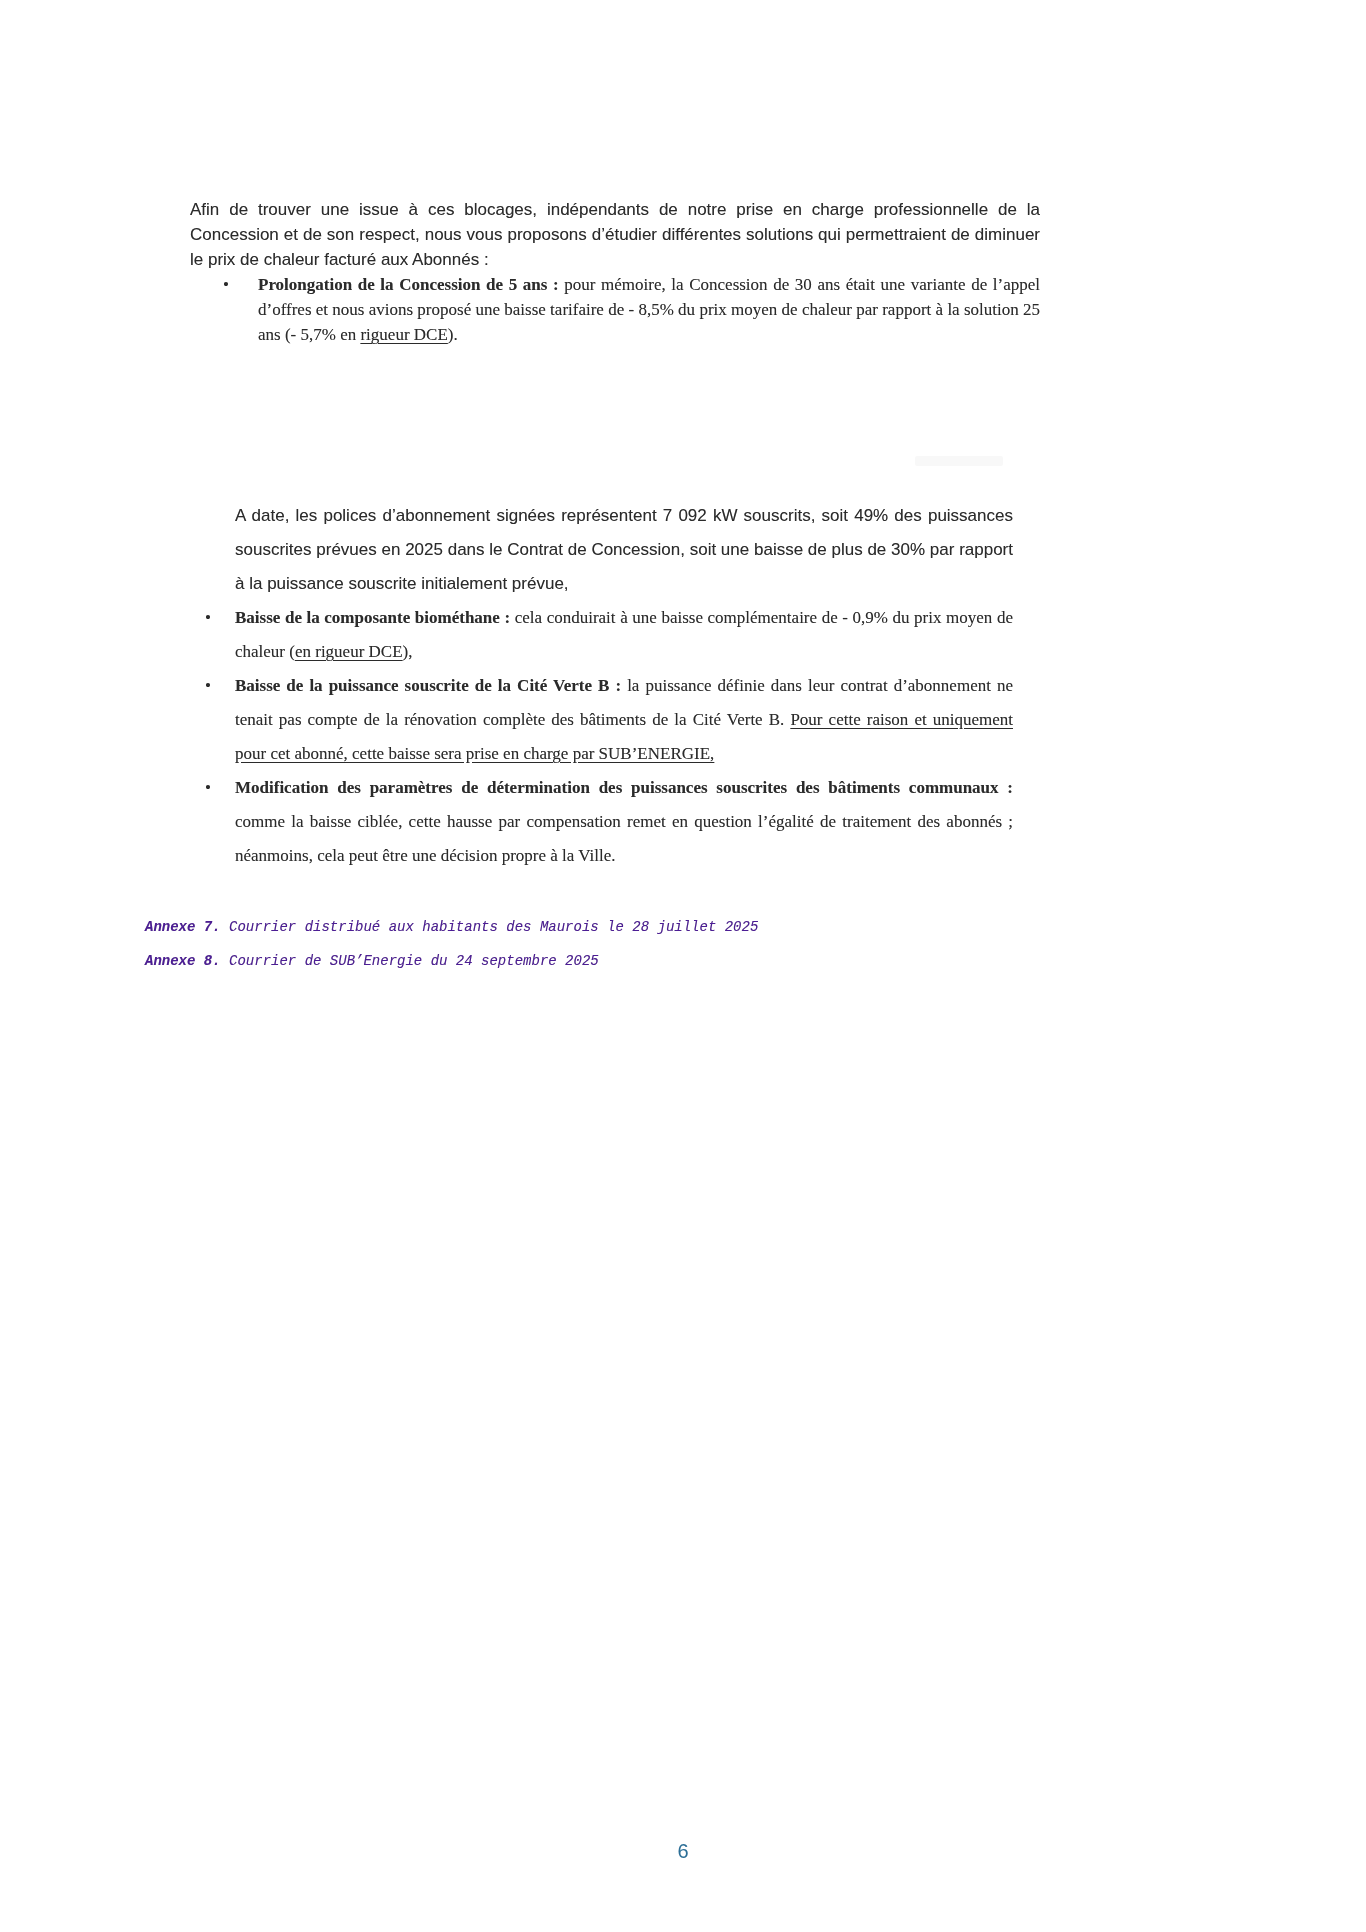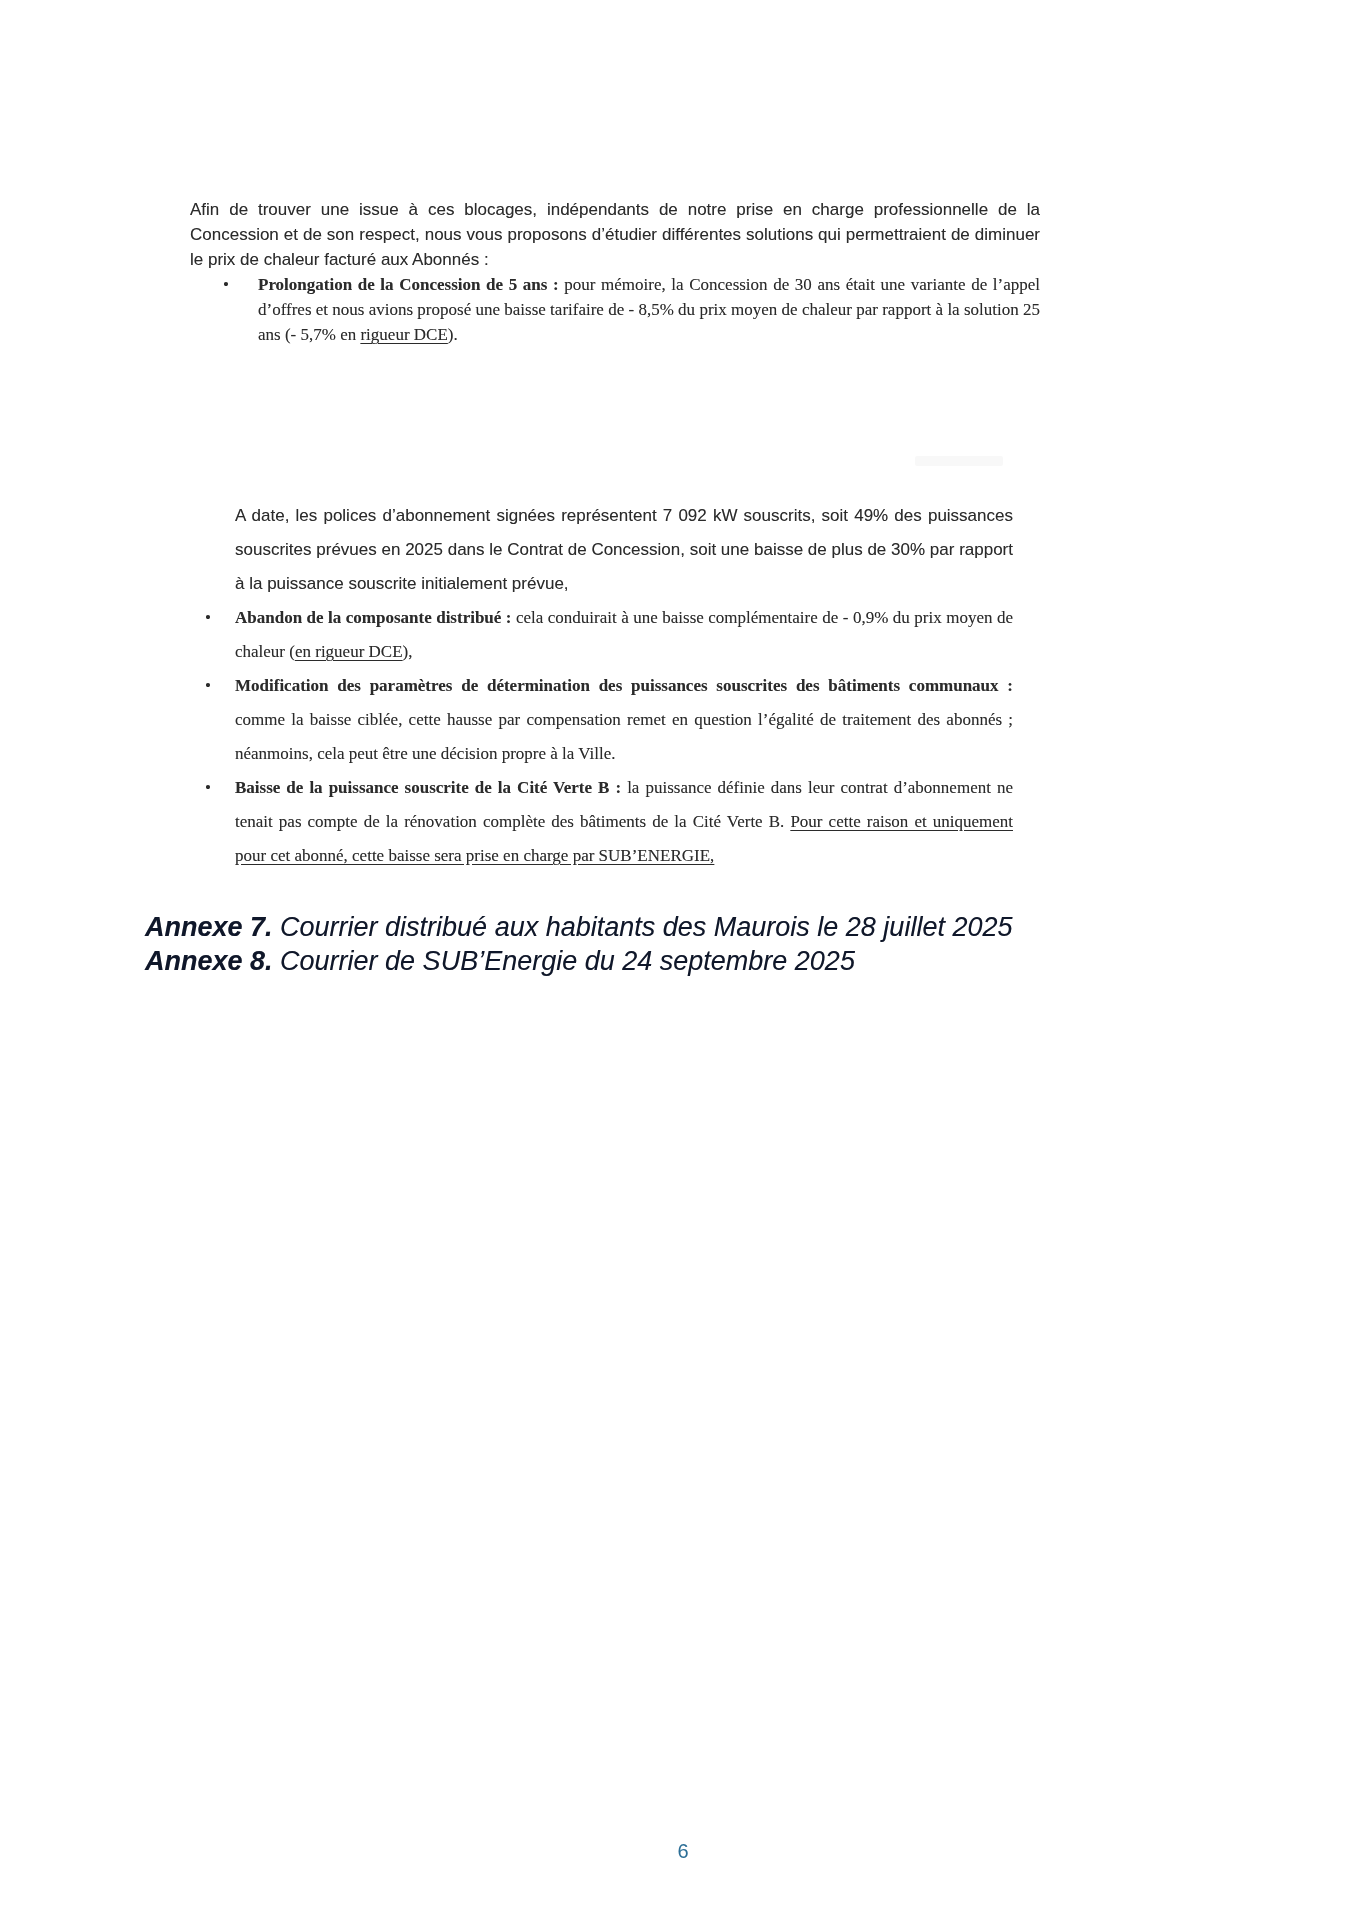--- a/index.html
+++ b/index.html
@@ -75,25 +75,26 @@
     left: 0;
     top: 0;
   }
   span.b { font-weight: bold; }
   span.u { text-decoration: underline; text-underline-offset: 3px; }
   .annexes {
     position: absolute;
     left: 145px;
     top: 910px;
     width: 1000px;
-    font-size: 27px;
+    font-size: 14px;
     line-height: 34px;
     font-style: italic;
-    color: #0f172a;
+    color: #4c1d95;
     text-shadow: 0 0 0.5px rgba(30,30,30,0.35);
+    font-family: Liberation Mono, monospace;
   }
   .annexe-label { font-weight: bold; }
   .page-number {
     position: absolute;
     left: 0;
     top: 1840px;
     width: 1366px;
     text-align: center;
     font-size: 20px;
     font-style: normal;
@@ -109,23 +110,23 @@
   <div class="block1 body-text">
     <p class="para"><span>Afin de trouver une issue à ces blocages, indépendants de notre prise en charge professionnelle de la Concession et de son respect, nous vous proposons d’étudier différentes solutions qui permettraient de diminuer le prix de chaleur facturé aux Abonnés :</span></p>
     <ul class="bullets">
       <li><span class="b">Prolongation de la Concession de 5 ans :</span><span> pour mémoire, la Concession de 30 ans était une variante de l’appel d’offres et nous avions proposé une baisse tarifaire de - 8,5% du prix moyen de chaleur par rapport à la solution 25 ans (- 5,7% en </span><span class="u">rigueur DCE</span><span>).</span></li>
     </ul>
   </div>
 
   <div class="block2 body-text">
     <p class="para"><span>A date, les polices d’abonnement signées représentent 7&nbsp;092 kW souscrits, soit 49% des puissances souscrites prévues en 2025 dans le Contrat de Concession, soit une baisse de plus de 30% par rapport à la puissance souscrite initialement prévue,</span></p>
     <ul class="bullets">
-      <li><span class="b">Abandon de la composante distribué :</span><span> cela conduirait à une baisse complémentaire de - 0,9% du prix moyen de chaleur (</span><span class="u">en rigueur DCE</span><span>),</span></li>
+      <li><span class="b">Baisse de la composante biométhane :</span><span> cela conduirait à une baisse complémentaire de - 0,9% du prix moyen de chaleur (</span><span class="u">en rigueur DCE</span><span>),</span></li>
+      <li><span class="b">Baisse de la puissance souscrite de la Cité Verte B :</span><span> la puissance définie dans leur contrat d’abonnement ne tenait pas compte de la rénovation complète des bâtiments de la Cité Verte B. </span><span class="u">Pour cette raison et uniquement pour cet abonné, cette baisse sera prise en charge par SUB’ENERGIE,</span></li>
       <li><span class="b">Modification des paramètres de détermination des puissances souscrites des bâtiments communaux :</span><span> comme la baisse ciblée, cette hausse par compensation remet en question l’égalité de traitement des abonnés ; néanmoins, cela peut être une décision propre à la Ville.</span></li>
-      <li><span class="b">Baisse de la puissance souscrite de la Cité Verte B :</span><span> la puissance définie dans leur contrat d’abonnement ne tenait pas compte de la rénovation complète des bâtiments de la Cité Verte B. </span><span class="u">Pour cette raison et uniquement pour cet abonné, cette baisse sera prise en charge par SUB’ENERGIE,</span></li>
     </ul>
   </div>
 
   <div class="annexes">
     <div class="annexe-line">
       <span class="annexe-label">Annexe 7.</span><span class="annexe-text"> Courrier distribué aux habitants des Maurois le 28 juillet 2025</span>
     </div>
     <div class="annexe-line">
       <span class="annexe-label">Annexe 8.</span><span class="annexe-text"> Courrier de SUB’Energie du 24 septembre 2025</span>
     </div>

